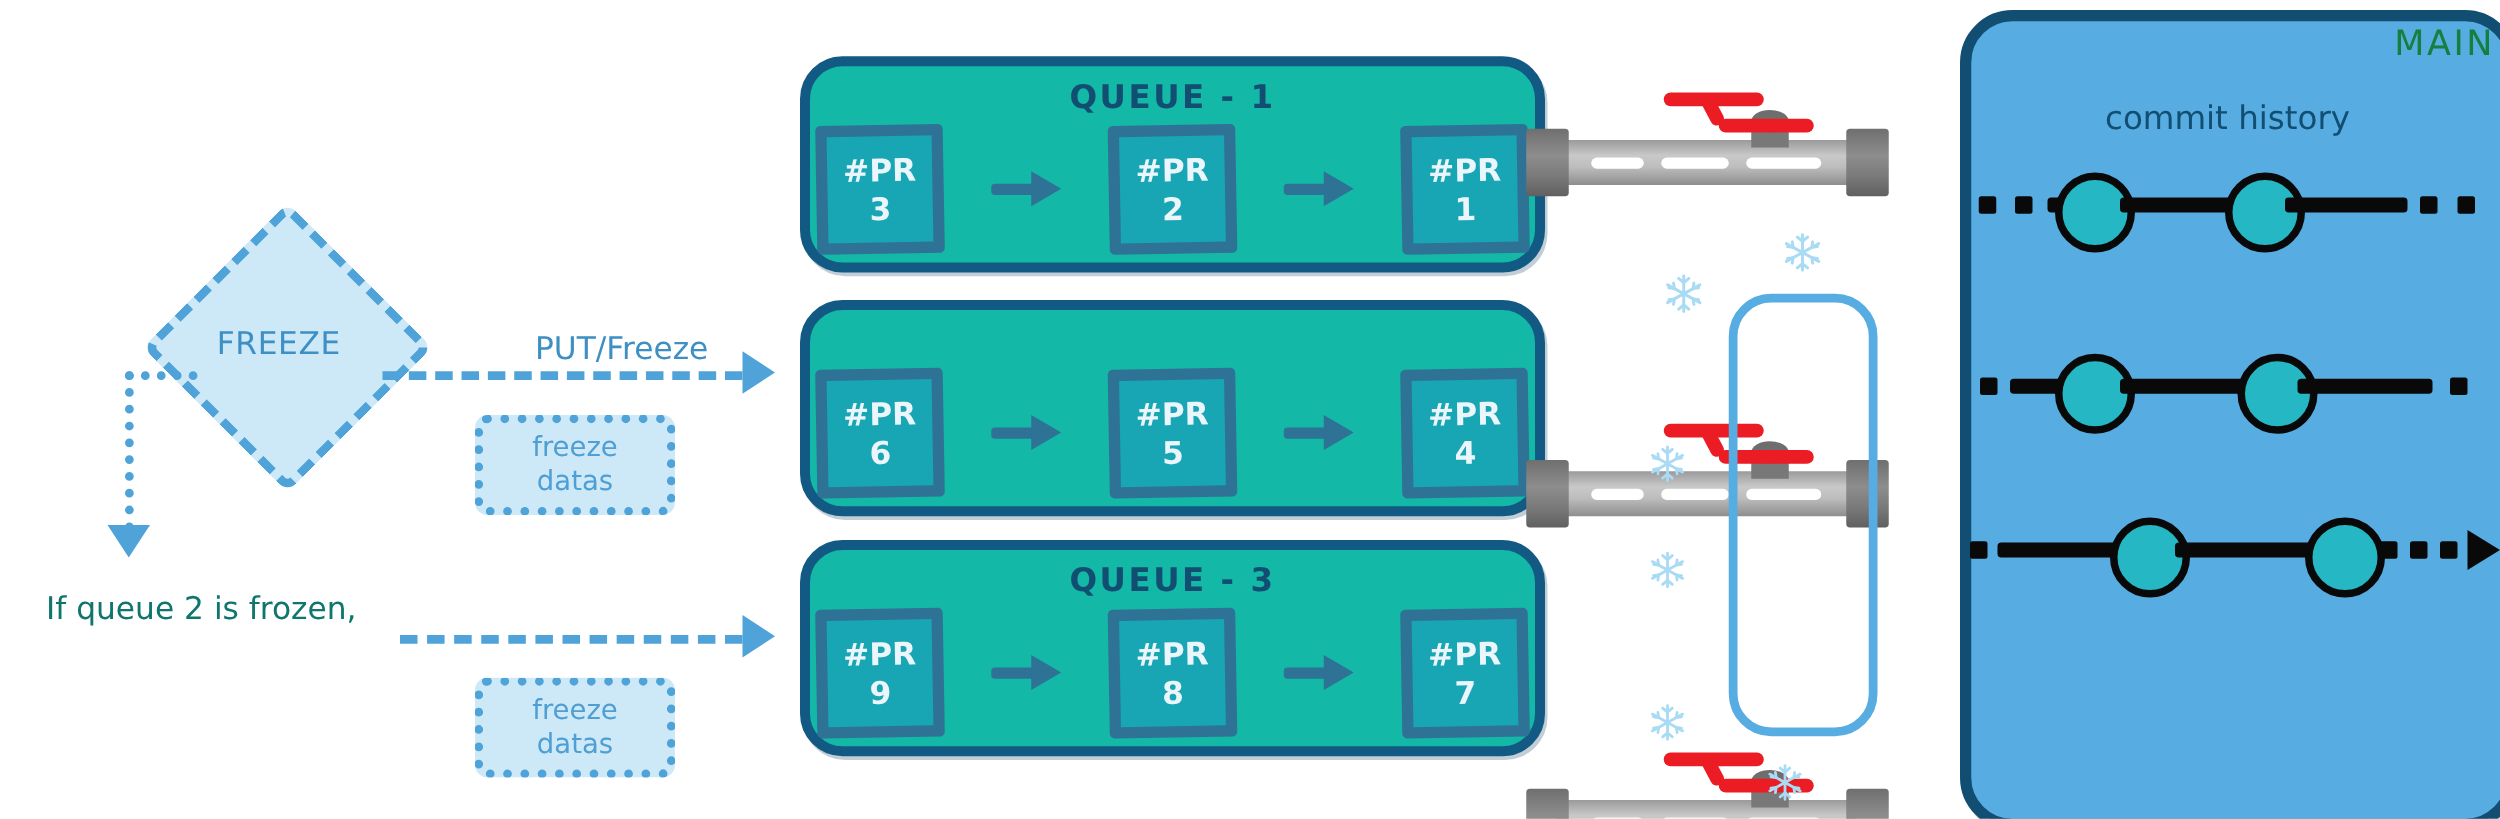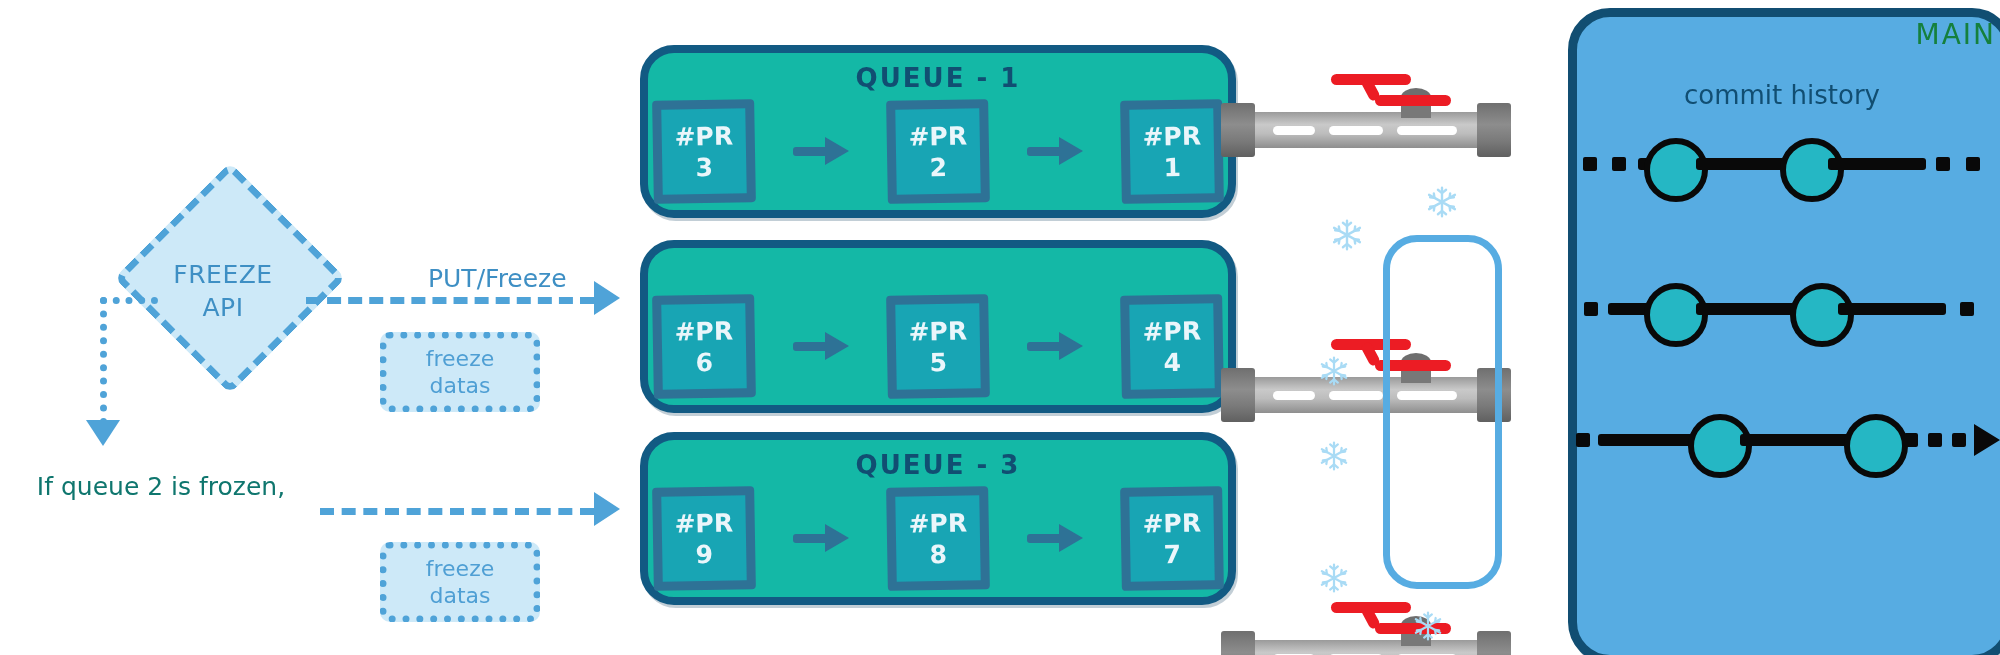--- a/index.html
+++ b/index.html
@@ -160,21 +160,20 @@
   .flake{position:absolute;}
 </style>
 </head>
 <body>
 
 <div id="stage">
 
   <div class="abs" id="freeze-api"></div>
   <div class="abs" id="freeze-api-label">
     <div>FREEZE</div>
-    <div>API</div>
   </div>
 
   <div class="abs dot-h" style="left:100px;top:297px;width:58px;"></div>
   <div class="abs dot-v" style="left:100px;top:297px;height:128px;"></div>
   <div class="abs tri-down" style="left:86px;top:420px;"></div>
 
   <div class="abs conn-label" style="left:395px;top:264px;margin-left:33px;">PUT/Freeze</div>
   <div class="abs dash-line" style="left:306px;top:297px;width:288px;"></div>
   <div class="abs tri-right" style="left:594px;top:281px;"></div>
 

